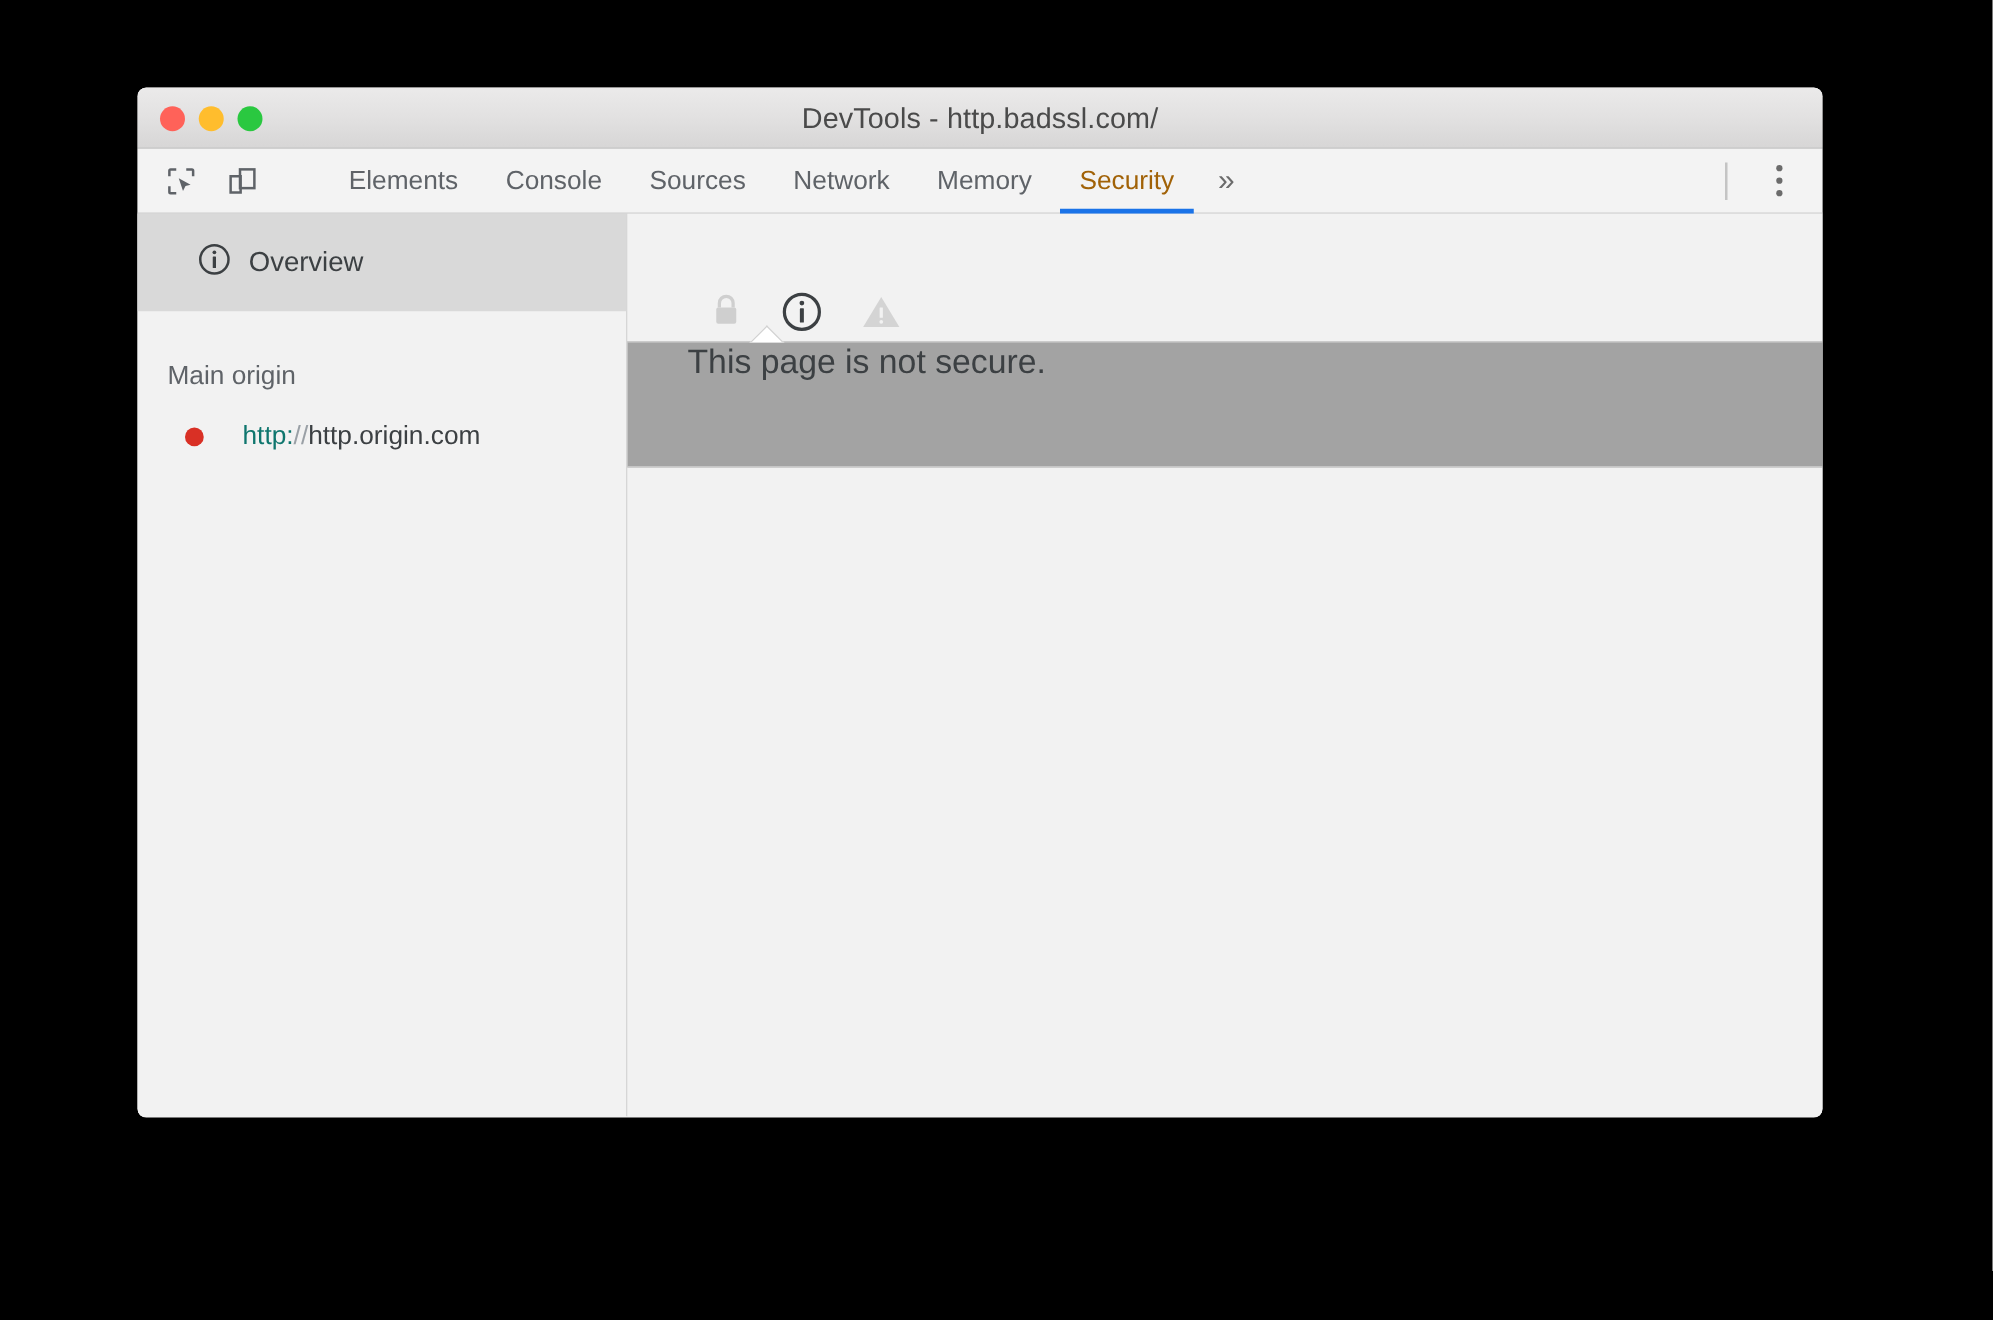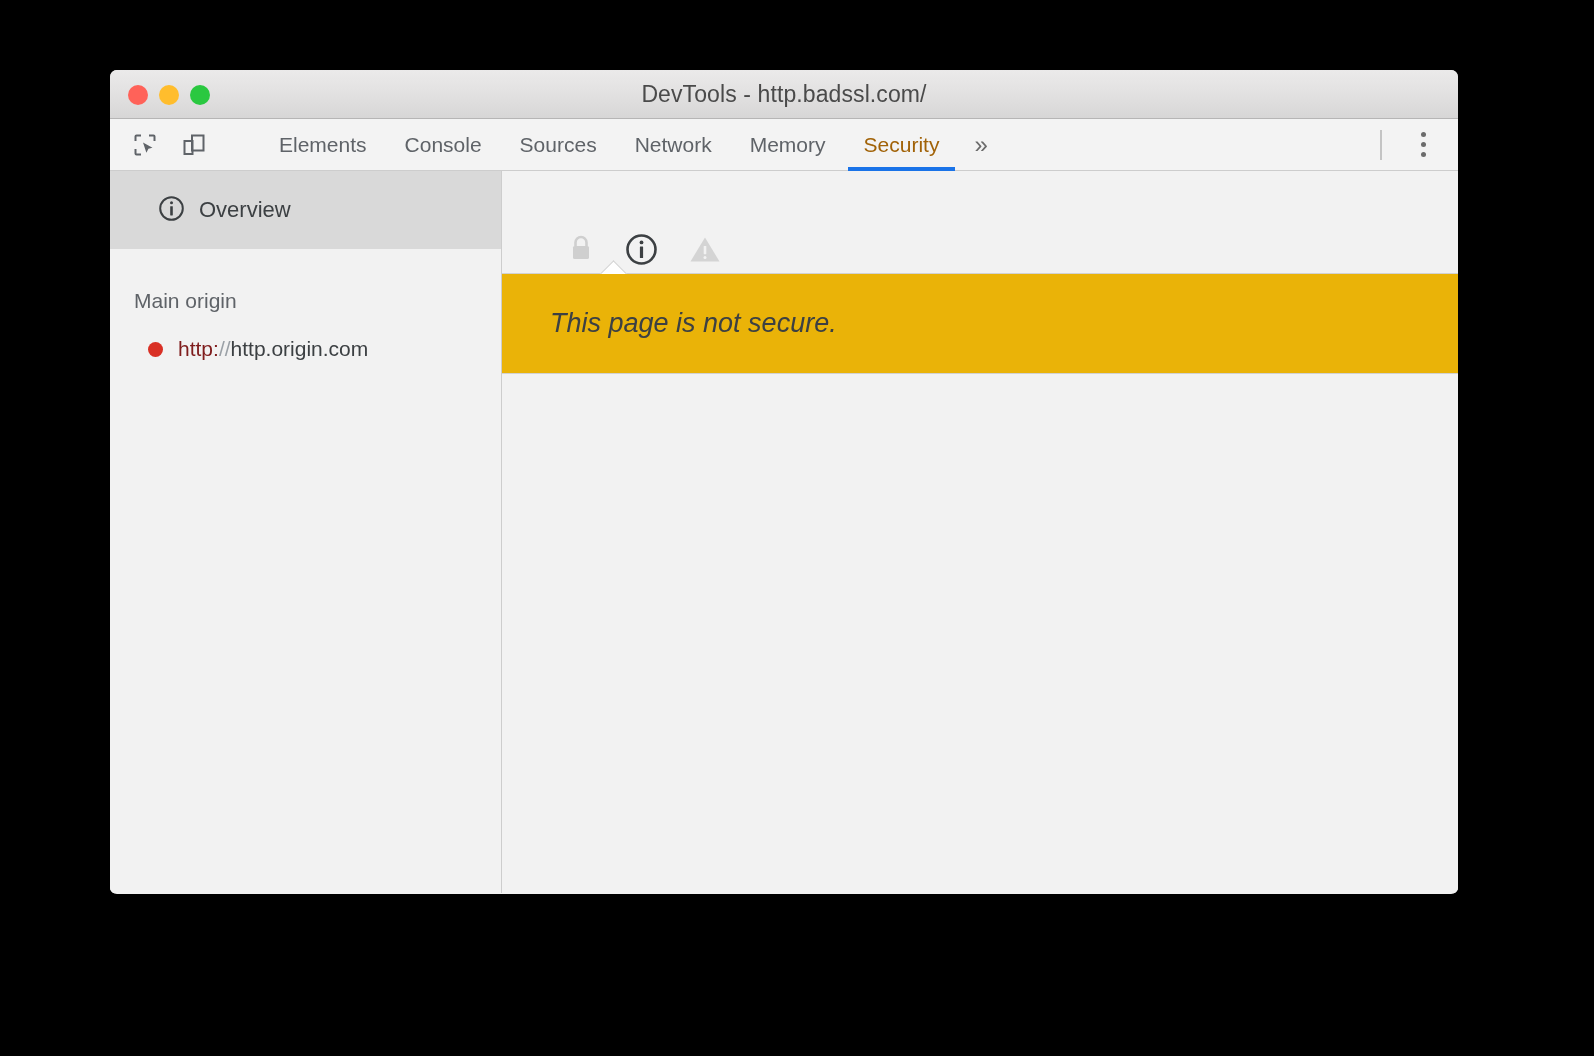--- a/index.html
+++ b/index.html
@@ -183,21 +183,21 @@
     gap: 15px;
     padding: 24px 0 0 38px;
   }
   .origin-dot {
     width: 15px; height: 15px;
     border-radius: 50%;
     background: #d93025;
     flex: 0 0 15px;
   }
   .origin-text { font-size: 21px; }
-  .origin-scheme { color: #7f1d1d; }
+  .origin-scheme { color: #0f766e; margin-left: 16px; }
   .origin-slashes { color: #9aa0a6; }
   .origin-host { color: #3c4043; }
 
   
   #main { flex: 1; display: flex; flex-direction: column; min-width: 0; }
 
   #main-header {
     background: #f2f2f2;
     padding: 28px 0 0 32px;
     position: relative;
@@ -229,28 +229,27 @@
     content: "";
     position: absolute;
     left: 3px; top: 6px;
     width: 22px; height: 22px;
     background: #ffffff;
     border-left: 1px solid #d2d2d2;
     border-top: 1px solid #d2d2d2;
     transform: rotate(45deg);
   }
   #summary-panel {
-    background: #eab308;
+    background: #a3a3a3;
     border-top: 1px solid #d2d2d2;
     border-bottom: 1px solid #d2d2d2;
     height: 101px;
     display: flex;
-    align-items: center;
+    align-items: flex-start;
     padding-left: 48px;
-    font-style: italic;
   }
   #summary-text {
     font-size: 27px;
     color: #3c4043;
   }
   #main-filler { flex: 1; background: #f2f2f2; }
 </style>
 </head>
 <body>
 

